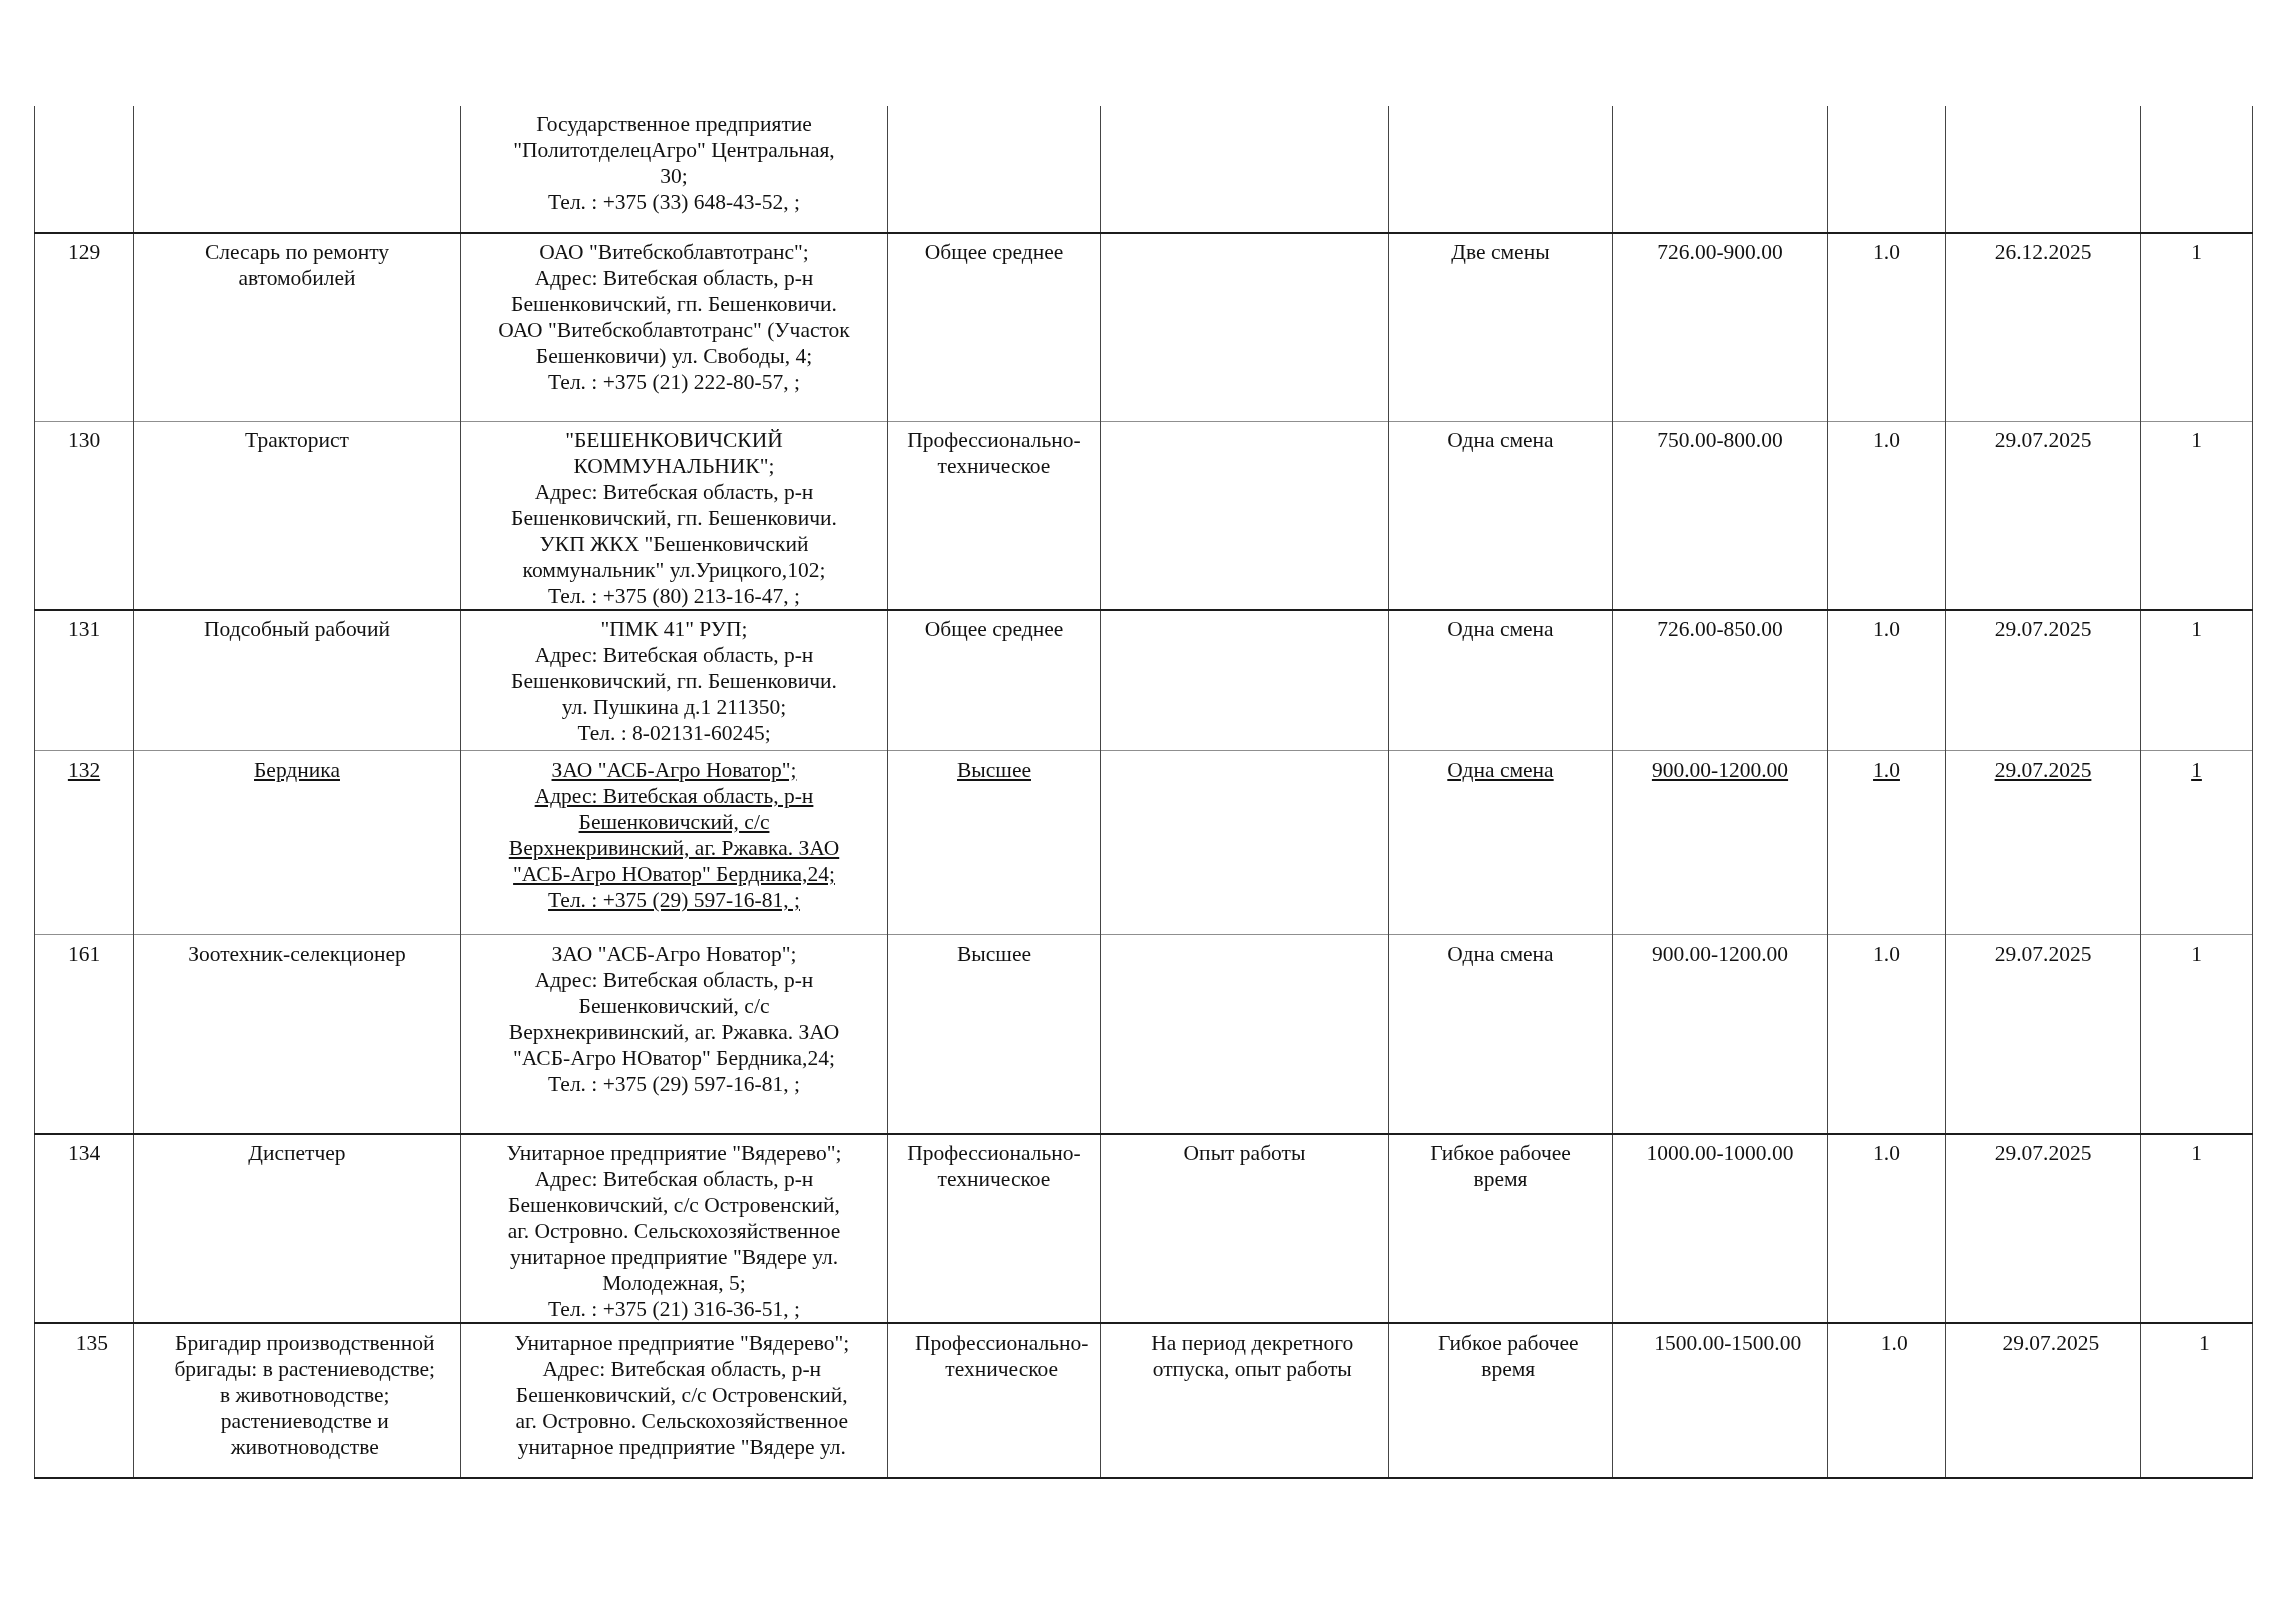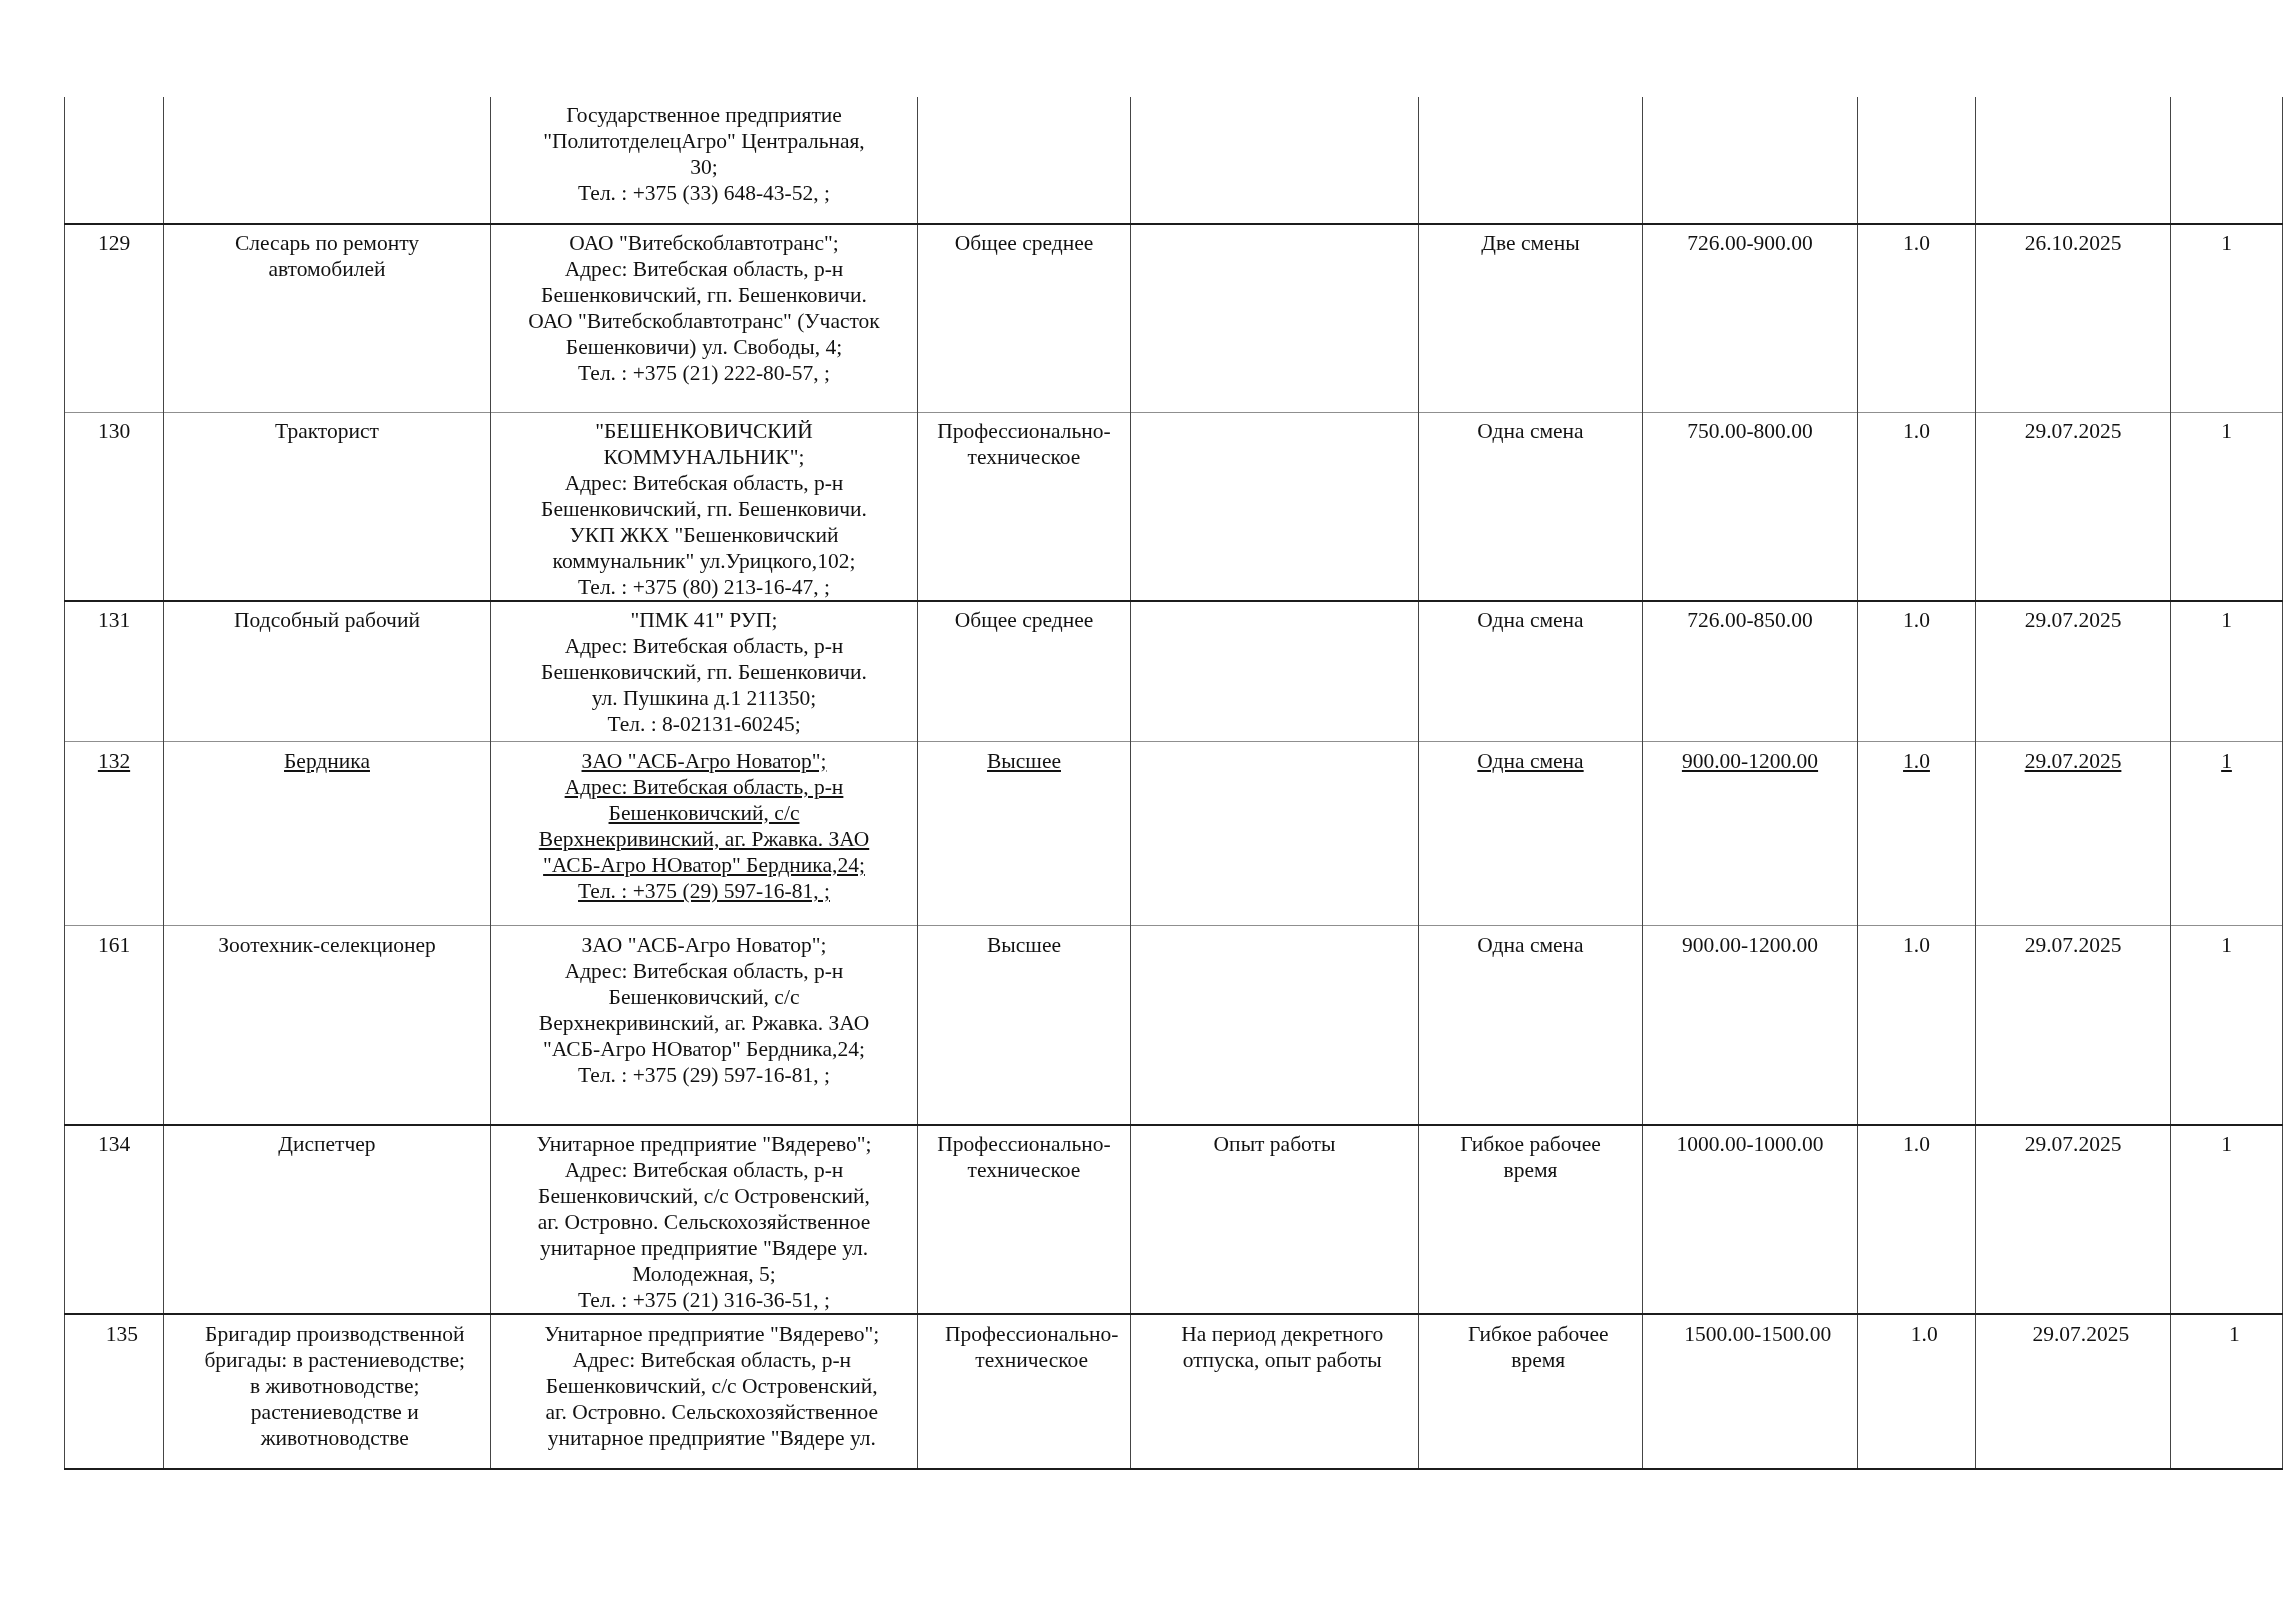--- a/index.html
+++ b/index.html
@@ -18,25 +18,24 @@
   .page {
     position: absolute;
     left: 0; top: 0;
     width: 2293px;
     height: 1622px;
     background: #ffffff;
   }
   table.vacancies {
     position: absolute;
     left: 34px;
-    top: 97px;
+    top: 106px;
     width: 2218px;
     border-collapse: collapse;
     table-layout: fixed;
-    margin-left: 30px;
   }
   td {
     border-left: 1.8px solid #454545;
     border-right: 1.8px solid #454545;
     vertical-align: top;
     text-align: center;
     font-size: 21.5px;
     line-height: 26px;
     padding: 5.4px 4.5px 0 4.5px;
     white-space: pre-line;
@@ -98,21 +97,21 @@
 Адрес: Витебская область, р-н
 Бешенковичский, гп. Бешенковичи.
 ОАО "Витебскоблавтотранс" (Участок
 Бешенковичи) ул. Свободы, 4;
 Тел. : +375 (21) 222-80-57, ;</td>
         <td>Общее среднее</td>
         <td></td>
         <td>Две смены</td>
         <td>726.00-900.00</td>
         <td>1.0</td>
-        <td>26.10.2025</td>
+        <td>26.12.2025</td>
         <td>1</td>
       </tr>
       <tr class="r2 sep-light">
         <td>130</td>
         <td>Тракторист</td>
         <td>"БЕШЕНКОВИЧСКИЙ
 КОММУНАЛЬНИК";
 Адрес: Витебская область, р-н
 Бешенковичский, гп. Бешенковичи.
 УКП ЖКХ "Бешенковичский

